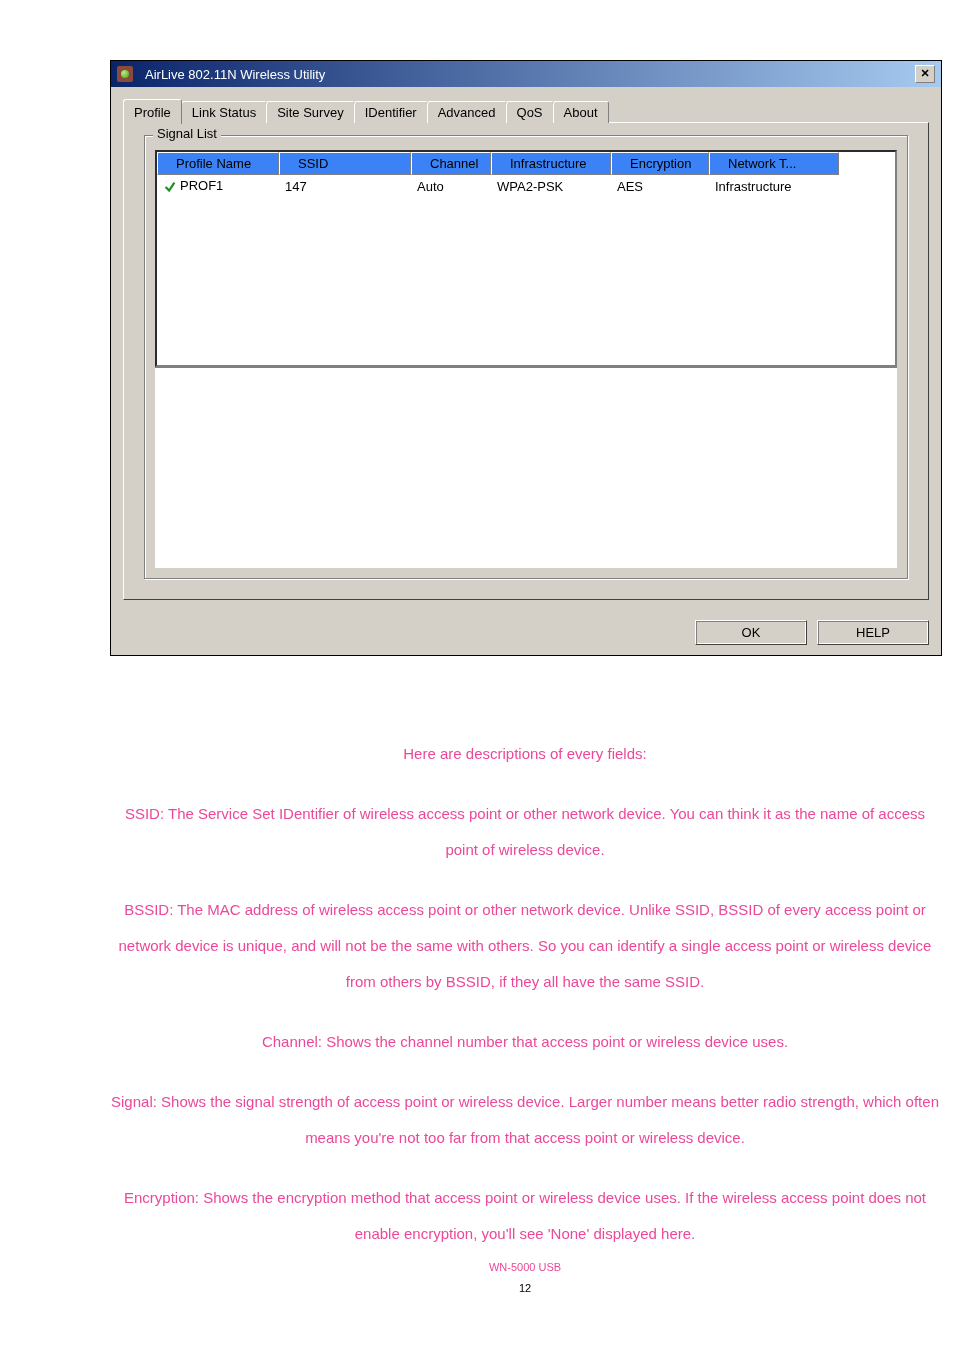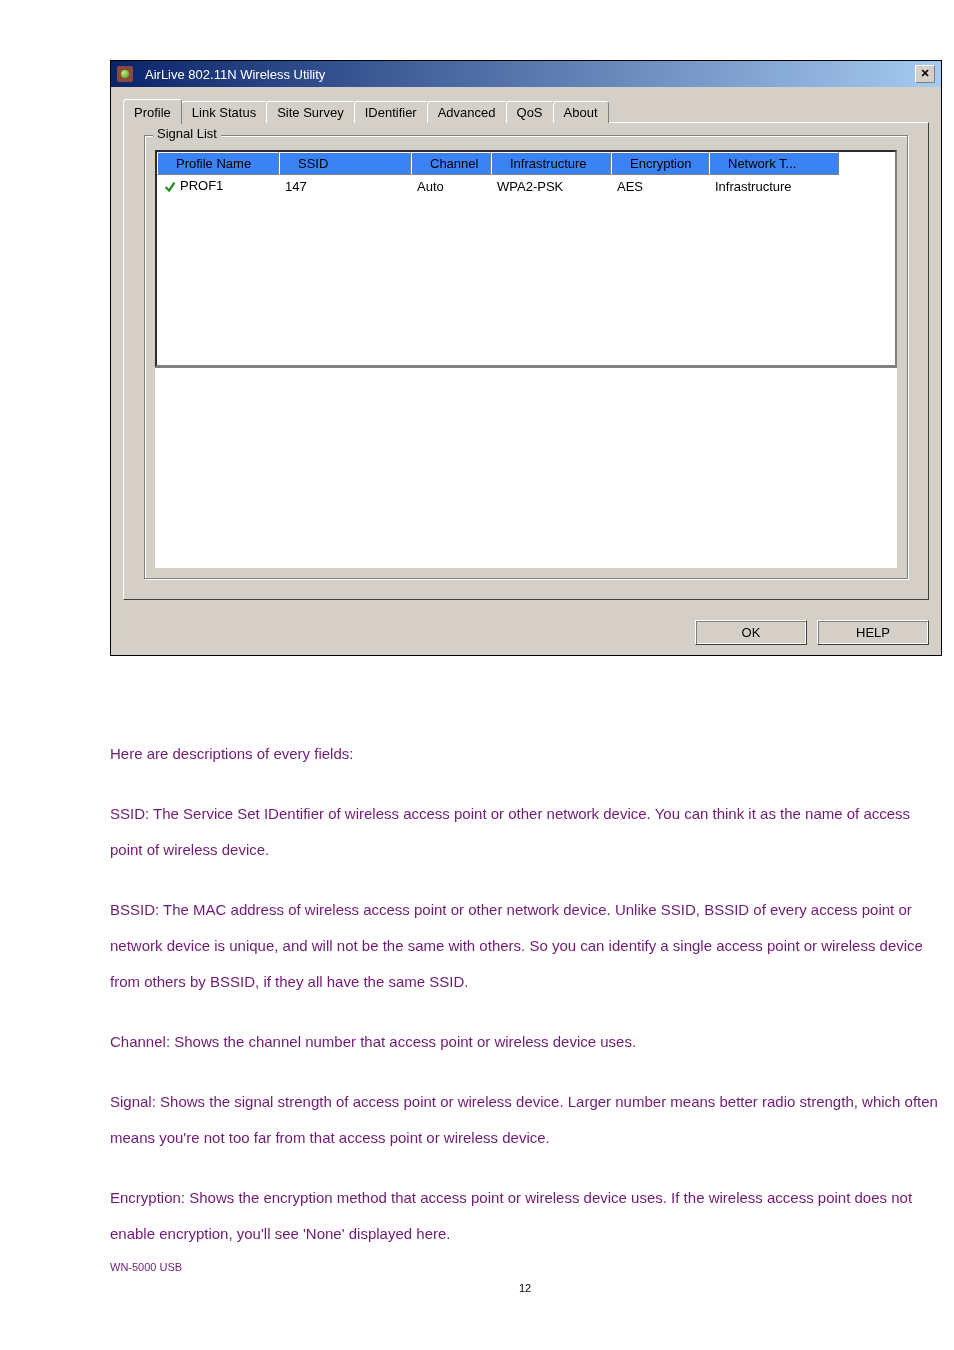--- a/index.html
+++ b/index.html
@@ -188,21 +188,22 @@
       font-size: 13px;
       cursor: pointer;
       text-align: center;
       box-shadow: 1px 1px 0 #808080 inset, -1px -1px 0 #fff inset;
     }
     .doc-text {
       margin-top: 80px;
       width: 830px;
       line-height: 2.4;
       font-size: 15px;
-      color: #701a75;
+      color: #ec4899;
+      text-align: center;
     }
     .doc-text p {
       margin: 0 0 24px 0;
     }
     .footer-label {
       font-size: 11px;
       margin-top: 2px;
     }
     .page-num {
       text-align: center;

